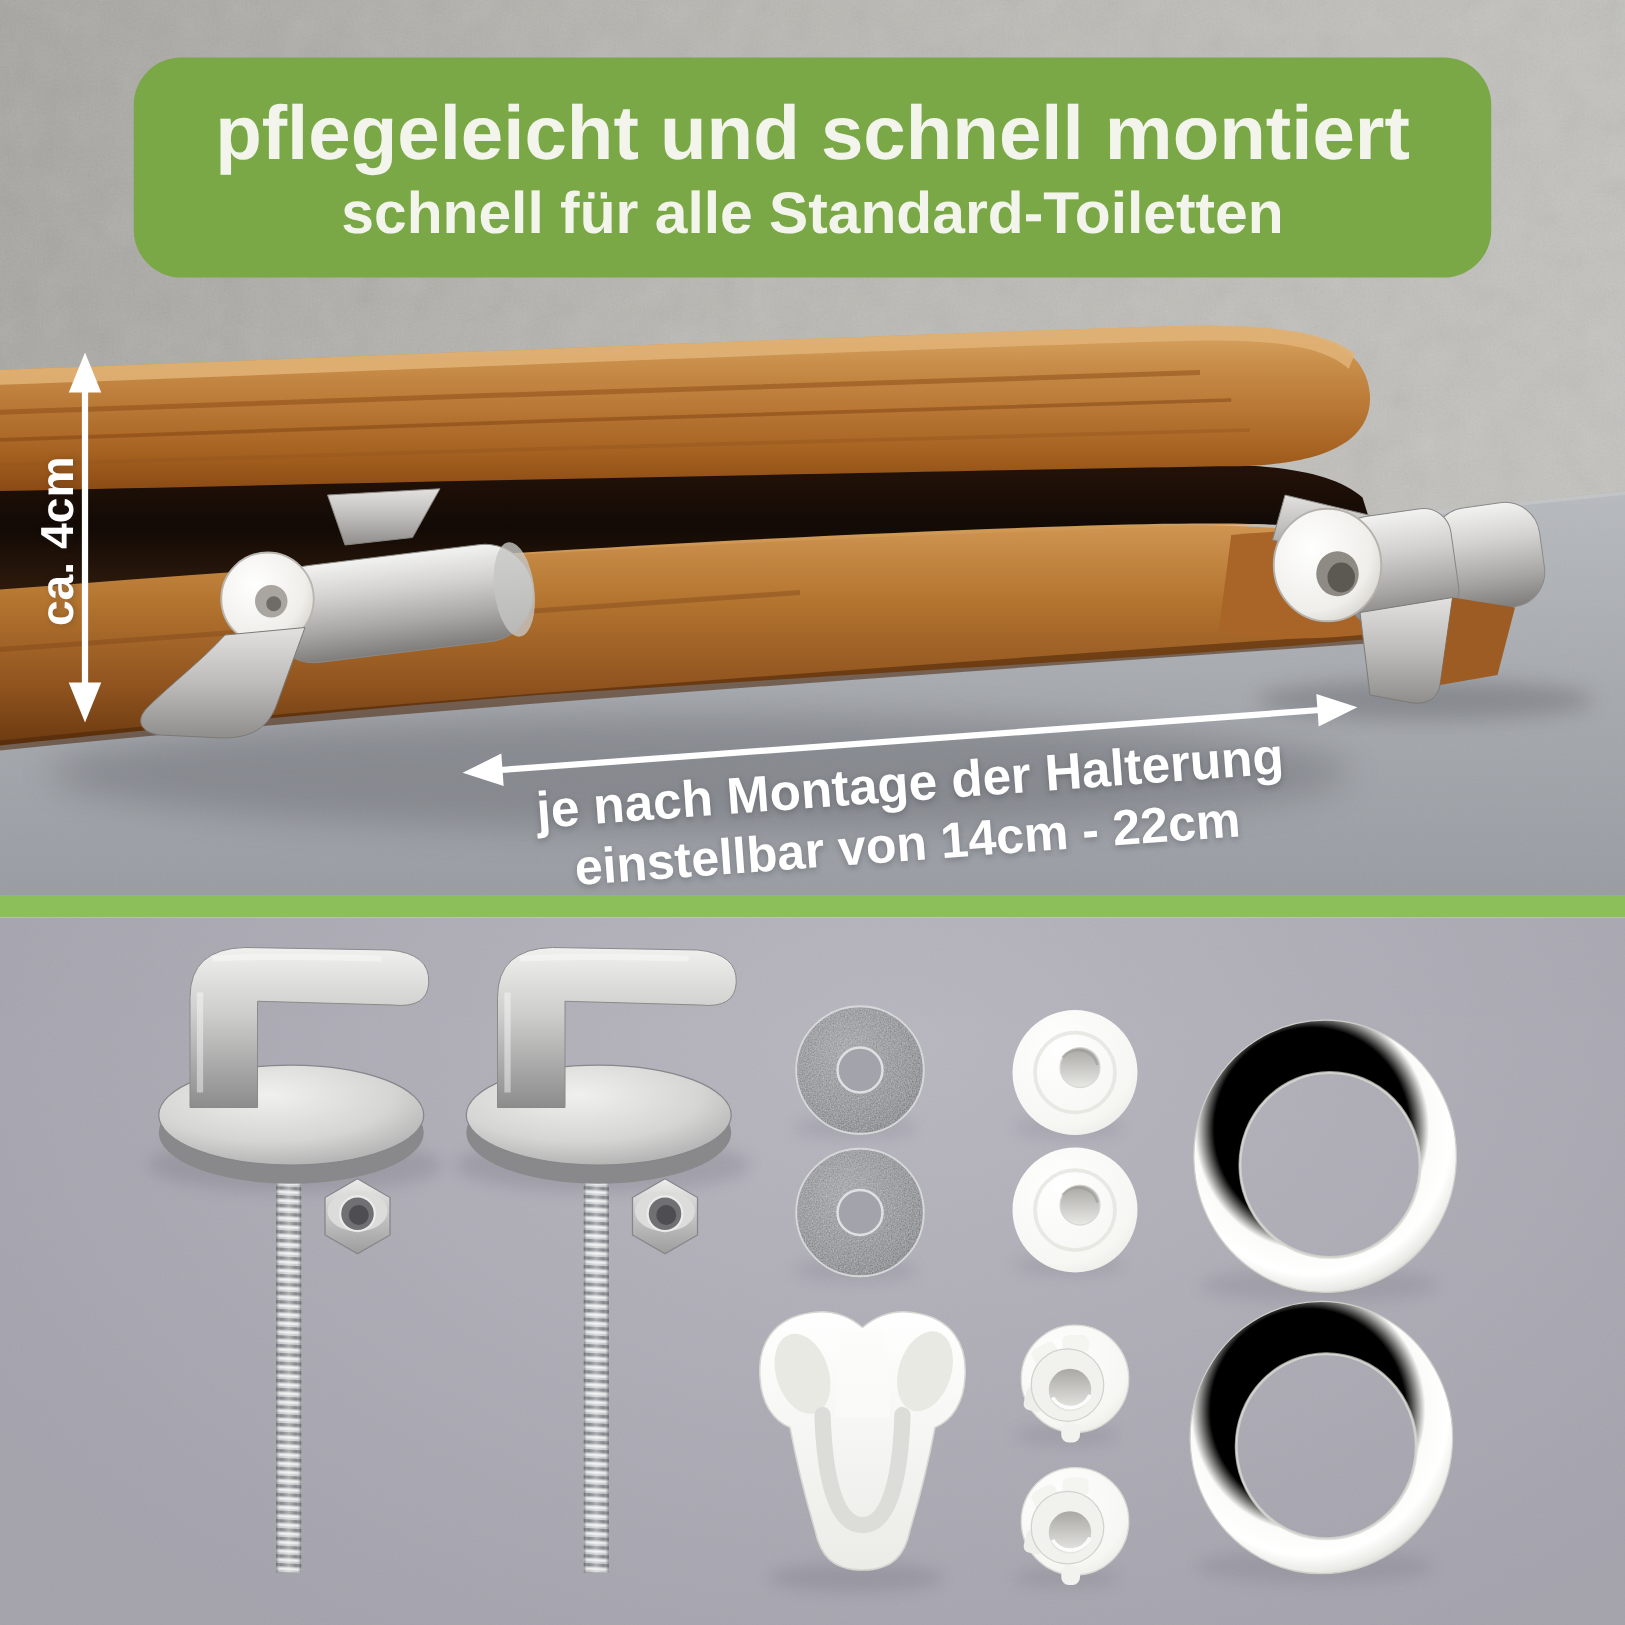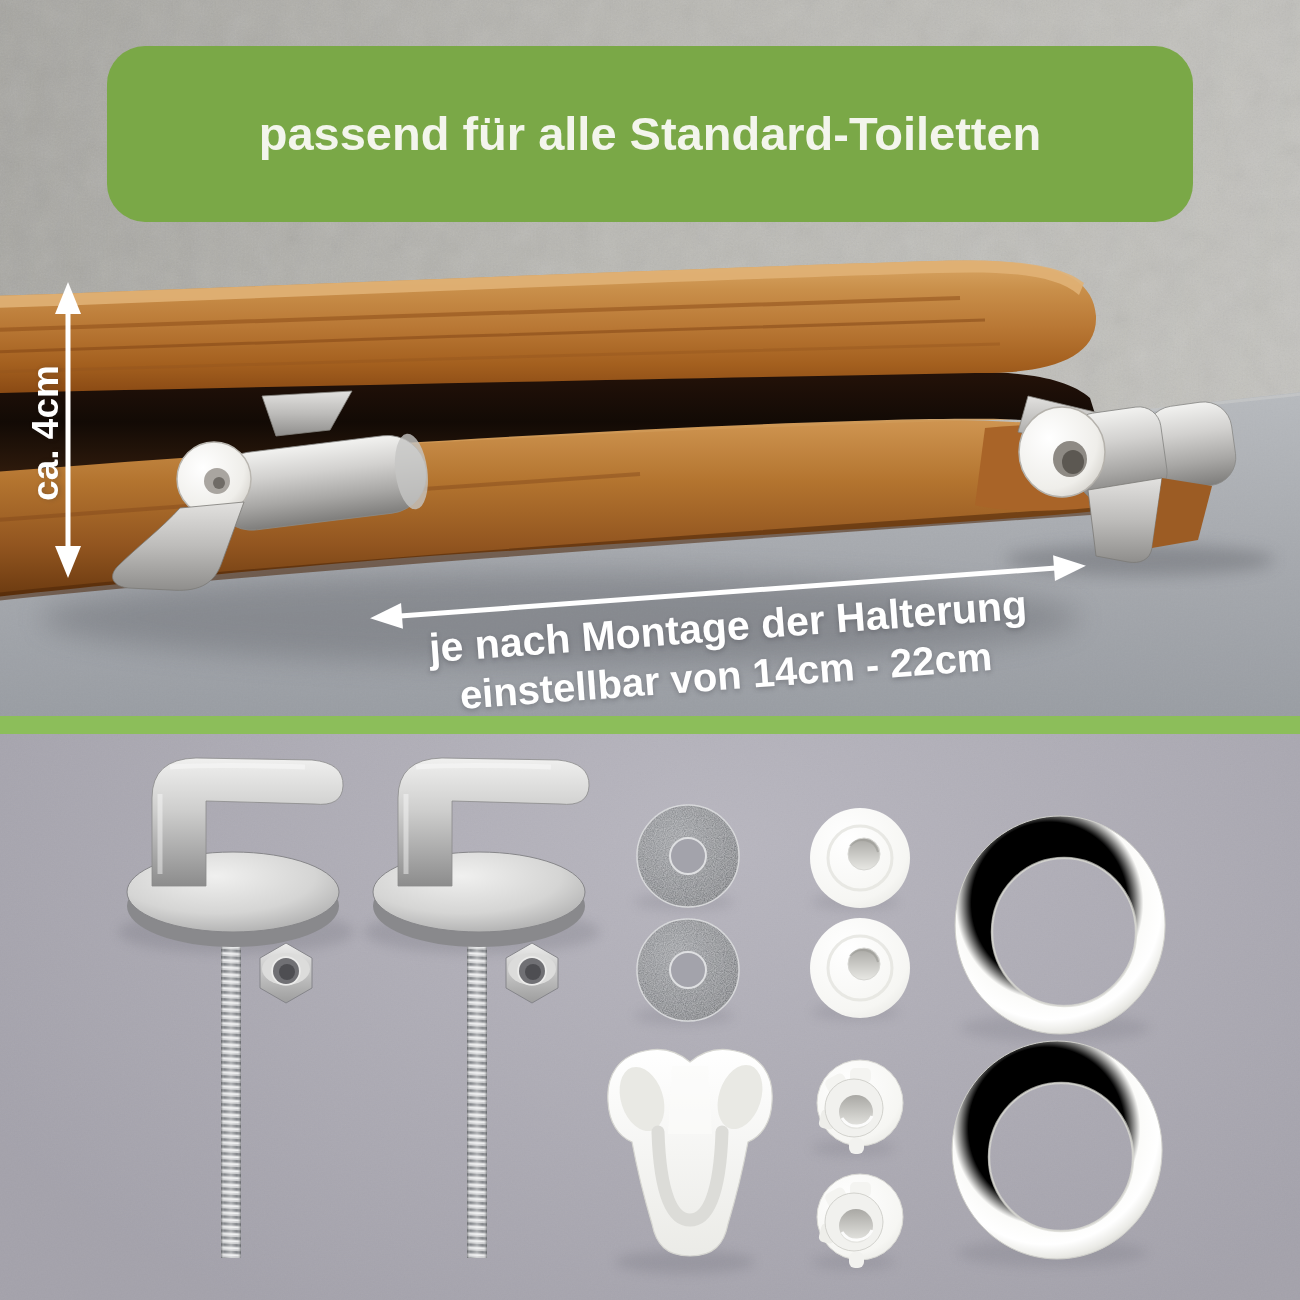--- a/index.html
+++ b/index.html
@@ -156,21 +156,22 @@
         <ellipse cx="1073" cy="462" rx="11" ry="12" fill="#5c5852"></ellipse>
         <path d="M1088,490 L1162,478 L1152,548 C 1150,560 1140,564 1128,562 L1096,556 Z" fill="url(#brkG)" stroke="#7b7a76" stroke-width="0.8"></path>
         <path d="M1162,478 L1212,486 L1198,540 L1152,548 Z" fill="#9c5c24"></path>
       </g>
 
       <line x1="68" y1="312" x2="68" y2="548" stroke="#ffffff" stroke-width="5" marker-start="url(#ah)" marker-end="url(#ah)"></line>
       <line x1="400" y1="616" x2="1056" y2="568" stroke="#ffffff" stroke-width="5" marker-start="url(#ah)" marker-end="url(#ah)"></line>
     </svg>
 
     <div class="banner">
-      <div class="banner-l2">passend für alle Standard-Toiletten</div>
+      <div class="banner-l1">pflegeleicht und schnell montiert</div>
+      <div class="banner-l2">schnell für alle Standard-Toiletten</div>
     </div>
 
     <div class="v-label">ca. 4cm</div>
     <div class="w-label1">je nach Montage der Halterung</div>
     <div class="w-label2">einstellbar von 14cm - 22cm</div>
   </div>
 
   <div class="divider"></div>
 
   <div class="parts">

